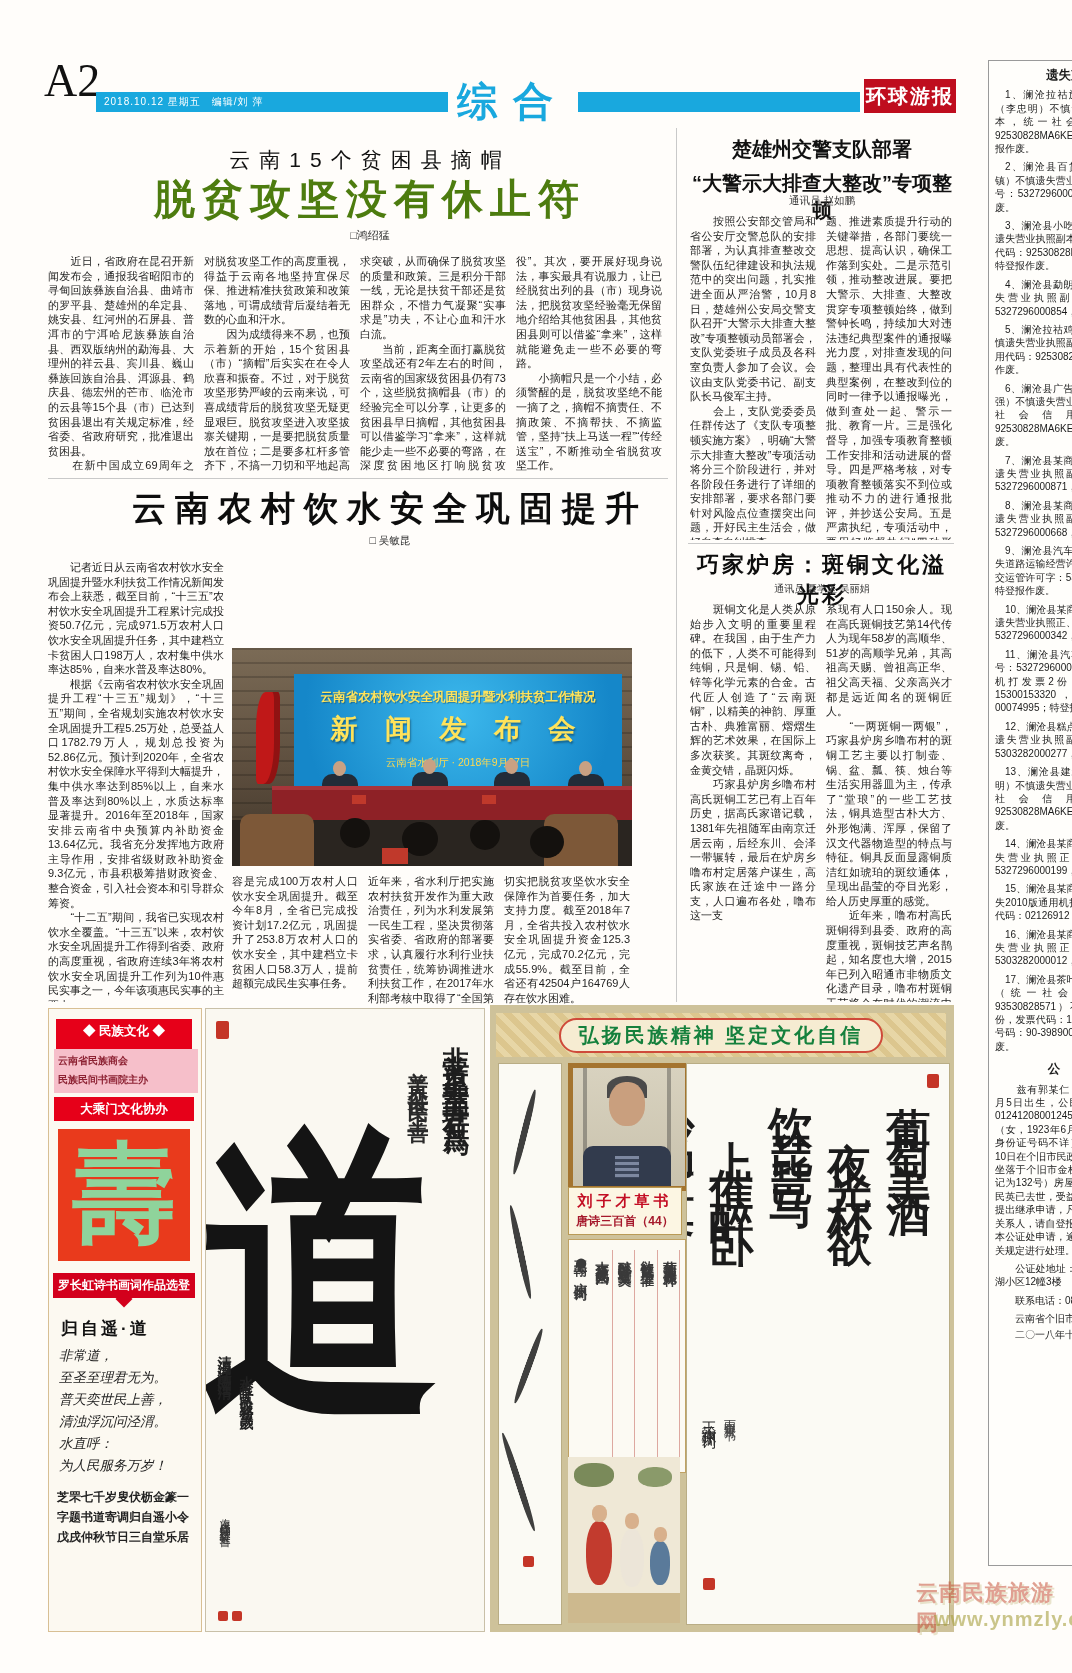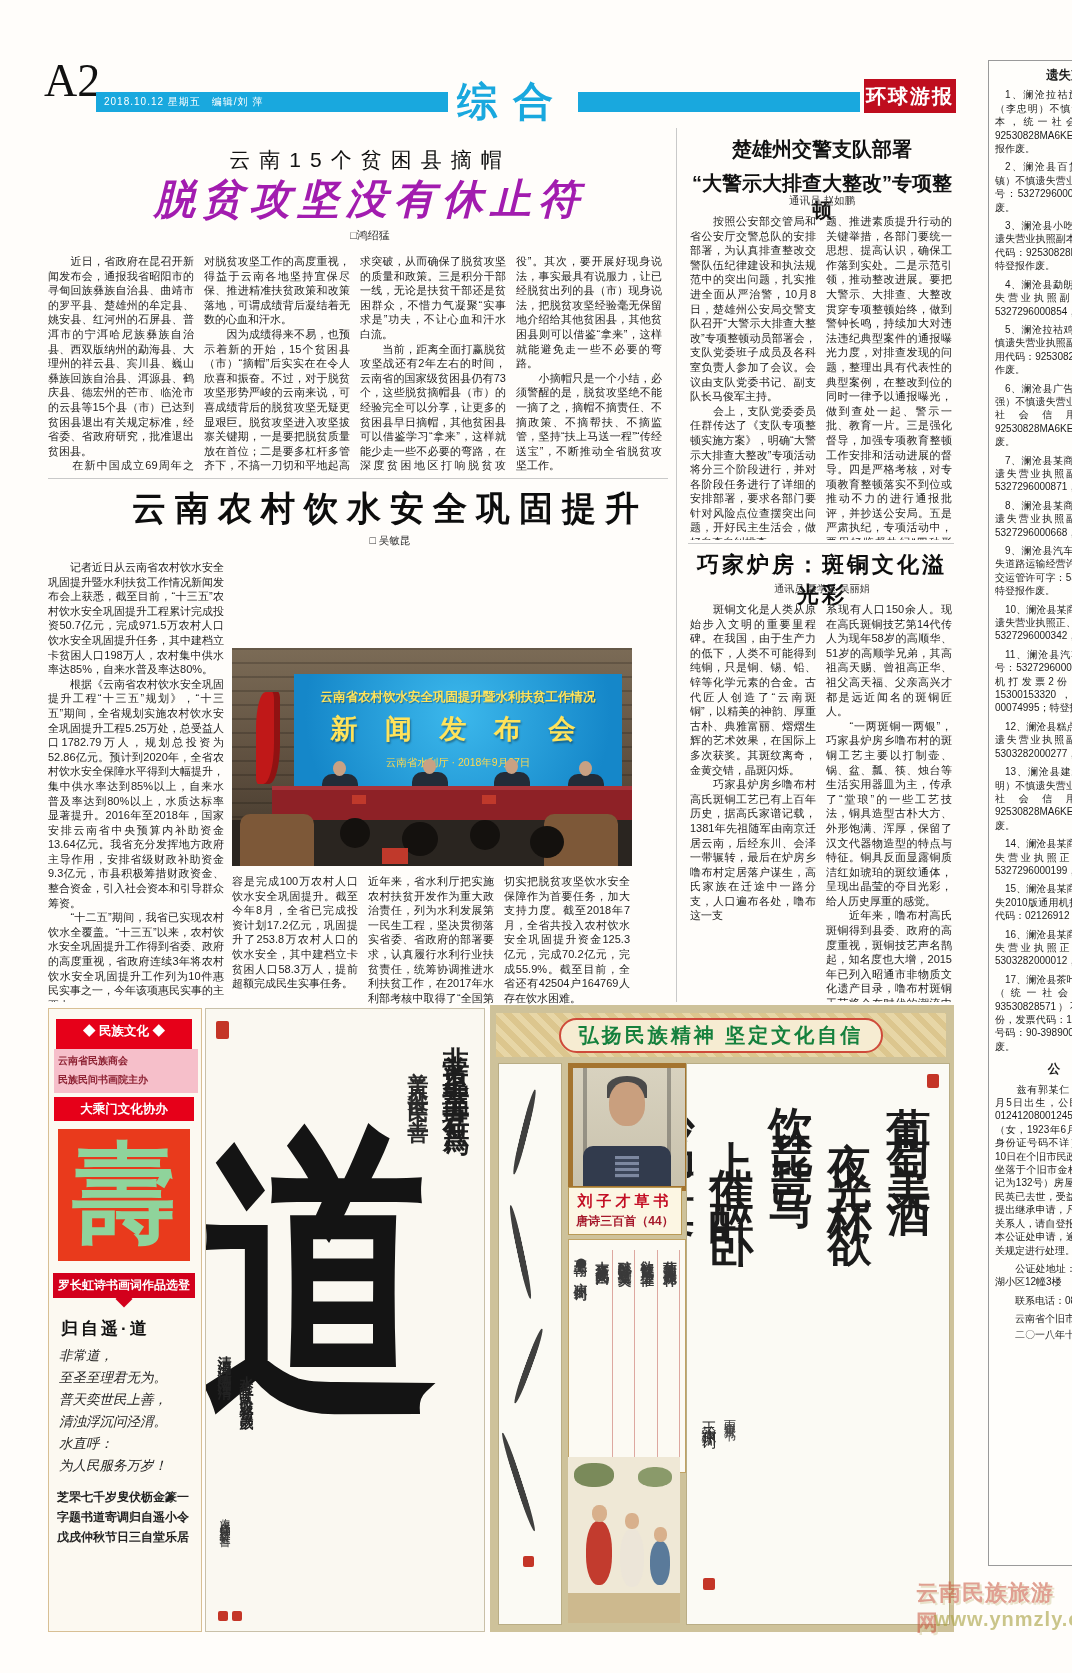--- a/index.html
+++ b/index.html
@@ -15,21 +15,21 @@
   .pageno{left:44px;top:58px;font:46px/1 "Liberation Serif",serif;color:#111;}
   .bar{background:#19a8de;height:20px;top:92px;}
   .dateline{left:104px;top:95px;color:#fff;font-size:10px;letter-spacing:1px;}
   .section{left:448px;top:74px;width:130px;text-align:center;font-size:40px;font-weight:bold;
            color:#19a8de;letter-spacing:16px;}
   .masthead{left:864px;top:79px;width:92px;height:34px;background:#bf0d1e;color:#fff;
             font-size:20px;font-weight:bold;letter-spacing:2px;text-align:center;line-height:34px;}
   
   .a1-kicker{left:80px;top:146px;width:580px;text-align:center;font-size:21px;letter-spacing:9px;color:#111;}
   .a1-headline{left:60px;top:172px;width:620px;text-align:center;font-size:41px;font-weight:bold;
-               letter-spacing:7px;color:#a21caf;font-style:italic;}
+               letter-spacing:7px;color:#4d7c0f;}
   .a1-byline{left:80px;top:228px;width:580px;text-align:center;font-size:11px;color:#333;}
   
   .tr-h1{left:690px;top:136px;width:264px;text-align:center;font-size:20px;font-weight:bold;color:#111;}
   .tr-h2{left:684px;top:162px;width:276px;text-align:center;font-size:20px;font-weight:bold;color:#111;letter-spacing:0px;margin-top:8px;}
   .tr-byline{left:690px;top:194px;width:264px;text-align:center;font-size:10.5px;color:#333;}
   
   .wa-headline{left:100px;top:486px;width:580px;text-align:center;font-size:34px;font-weight:bold;
                letter-spacing:9px;color:#0d0d0d;}
   .wa-byline{left:100px;top:534px;width:580px;text-align:center;font-size:10.5px;color:#333;}
   

